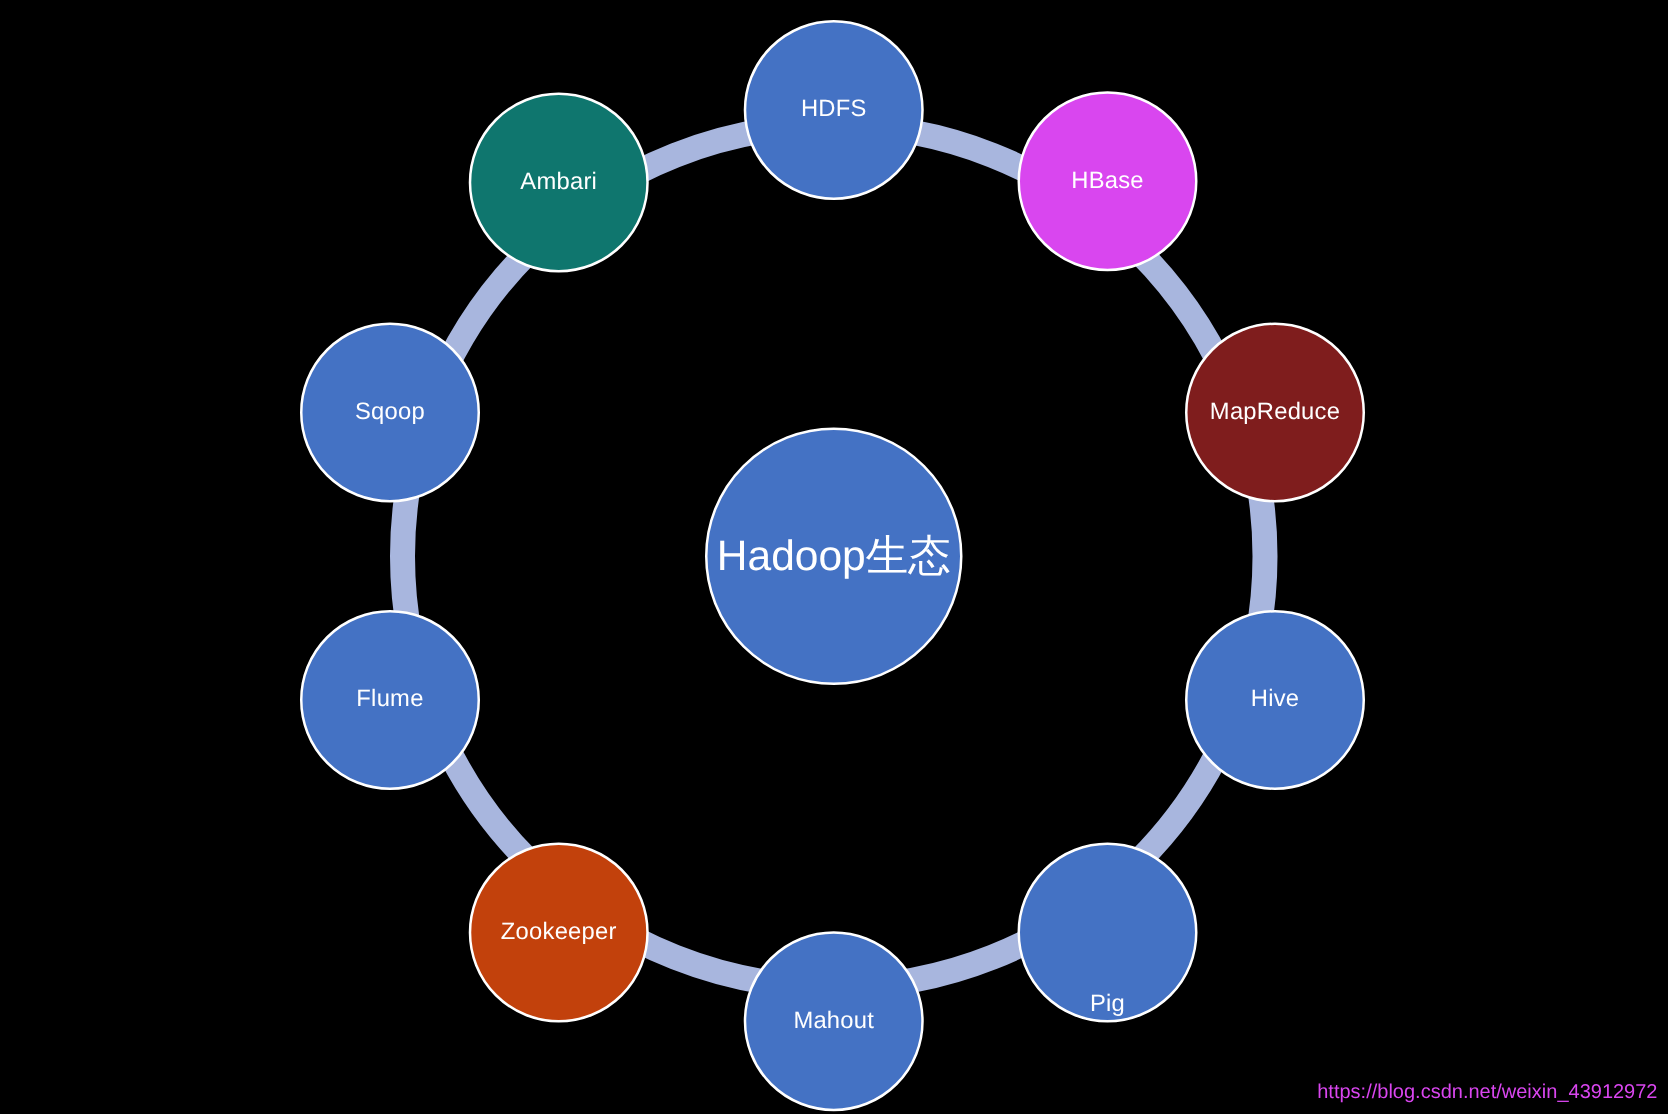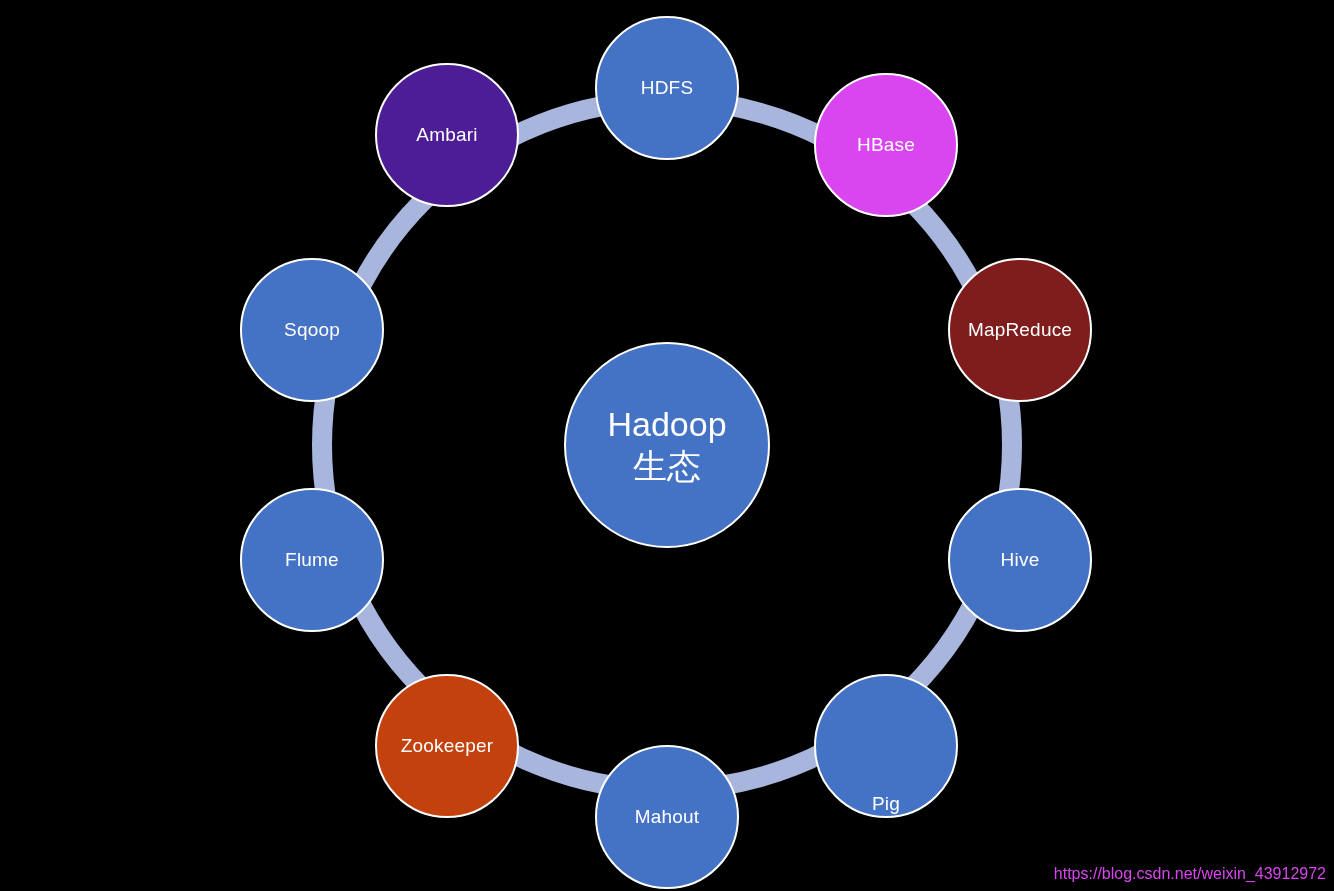--- a/index.html
+++ b/index.html
@@ -42,21 +42,21 @@
     letter-spacing: 0.2px;
     white-space: nowrap;
   }
   #hub {
     position: absolute;
     border-radius: 50%;
     background: #4472C4;
     border: 2px solid #FFFFFF;
     box-sizing: border-box;
     display: flex;
-    flex-direction: column;
+    flex-direction: row;
     align-items: center;
     justify-content: center;
     color: #FFFFFF;
   }
   .hub-line {
     font-size: 34px;
     line-height: 1.25;
     color: #FFFFFF;
     white-space: nowrap;
   }
@@ -99,21 +99,21 @@
       </div>
       <div class="node" style="width: 144px; height: 144px; left: 375px; top: 674px; background: #c2410c; border-color: rgb(255, 255, 255);">
         <div class="node-label" style="color: rgb(255, 255, 255);">Zookeeper</div>
       </div>
       <div class="node" style="width: 144px; height: 144px; left: 240px; top: 488px; background: rgb(68, 114, 196); border-color: rgb(255, 255, 255);">
         <div class="node-label" style="color: rgb(255, 255, 255);">Flume</div>
       </div>
       <div class="node" style="width: 144px; height: 144px; left: 240px; top: 258px; background: rgb(68, 114, 196); border-color: rgb(255, 255, 255);">
         <div class="node-label" style="color: rgb(255, 255, 255);">Sqoop</div>
       </div>
-      <div class="node" style="width: 144px; height: 144px; left: 375px; top: 63px; background: #4c1d95; border-color: rgb(255, 255, 255);">
+      <div class="node" style="width: 144px; height: 144px; left: 375px; top: 74px; background: #0f766e; border-color: rgb(255, 255, 255);">
         <div class="node-label" style="color: rgb(255, 255, 255);">Ambari</div>
       </div>
     </div>
 
   <div id="hub" style="width: 206px; height: 206px; left: 564px; top: 342px; background: rgb(68, 114, 196); border-color: rgb(255, 255, 255);">
     <div class="hub-line">Hadoop</div>
     <div class="hub-line">生态</div>
   </div>
 
   <div id="watermark">https://blog.csdn.net/weixin_43912972</div>

